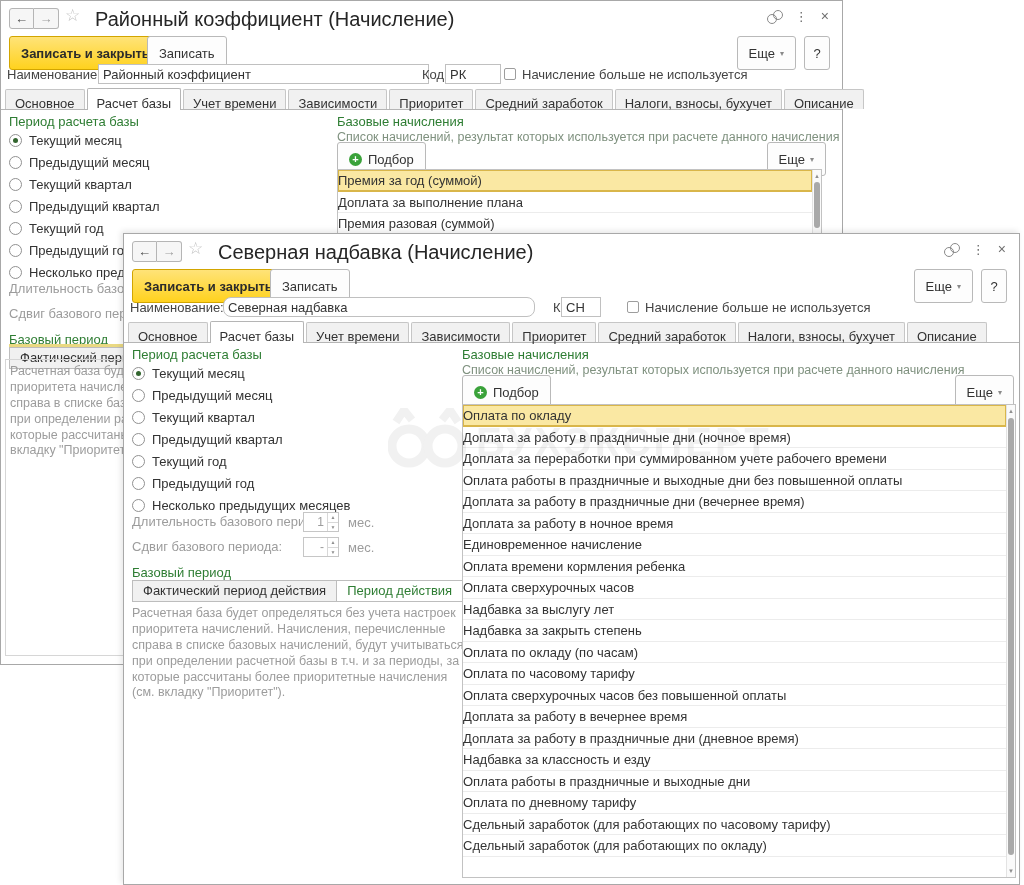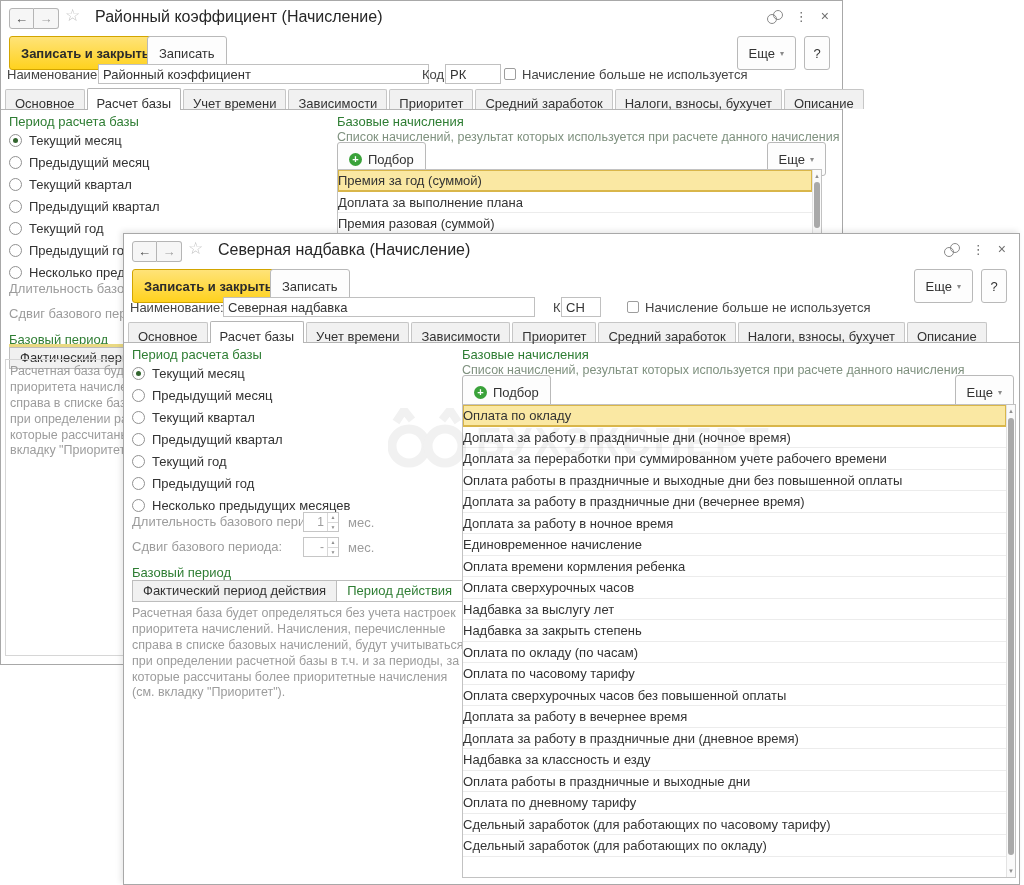--- a/index.html
+++ b/index.html
@@ -10,21 +10,21 @@
   
   .win{position:absolute;background:#fff;border:1px solid #a8a8a8;}
   .win-back{left:0;top:0;width:843px;height:665px;z-index:1;}
   .win-front{left:123px;top:233px;width:897px;height:652px;z-index:2;box-shadow:-2px -2px 6px rgba(0,0,0,.10);}
 
   .nav-btns{position:absolute;left:8px;top:7px;display:flex;}
   .nav-btn{width:25px;height:21px;border:1px solid #b5b5b5;background:#f6f6f6;display:flex;align-items:center;justify-content:center;font-size:13px;color:#4a4a4a;}
   .nav-btn:first-child{border-radius:3px 0 0 3px;}
   .nav-btn+.nav-btn{border-left:none;color:#9f9f9f;border-radius:0 3px 3px 0;}
   .star{position:absolute;left:64px;top:6px;font-size:17px;color:#c3c3c3;line-height:18px;}
-  .win-title{position:absolute;left:94px;top:7px;font-size:16px;color:#262626;white-space:nowrap;text-align:center;}
+  .win-title{position:absolute;left:94px;top:7px;font-size:20px;color:#262626;white-space:nowrap;text-align:center;}
   .win-icons{position:absolute;right:13px;top:9px;display:flex;gap:13px;align-items:center;}
   .chain-icon{position:relative;width:15px;height:13px;}
   .chain-icon::before,.chain-icon::after{content:"";position:absolute;width:8px;height:8px;border:1.5px solid #8a8a8a;border-radius:50%;}
   .chain-icon::before{left:0;top:4px;}
   .chain-icon::after{left:6px;top:0;}
   .dots-icon{font-size:13px;color:#6f6f6f;line-height:13px;}
   .close-icon{font-size:14px;color:#6f6f6f;line-height:13px;}
 
   .btn{display:inline-flex;align-items:center;justify-content:center;height:34px;border:1px solid #b9b9b9;border-radius:3px;background:#fdfdfd;font-size:13px;color:#333;padding:0 11px;white-space:nowrap;}
   .btn-primary{background:linear-gradient(#ffe378,#ffd21e);border-color:#d2a500;font-weight:bold;color:#2b2b2b;}
@@ -37,21 +37,21 @@
   .fields{position:absolute;left:0;right:0;top:62px;height:24px;}
   .flabel{position:absolute;top:4px;color:#444;white-space:nowrap;}
   .inp{position:absolute;top:1px;height:20px;border:1px solid #c0c0c0;font-size:13px;color:#333;padding:0 4px;background:#fff;font-family:inherit;}
   .lbl-name{left:6px;}
   .chkbox{position:absolute;top:5px;width:12px;height:12px;border:1px solid #9d9d9d;background:#fff;border-radius:2px;}
   .win-back  .inp-name{left:97px;width:331px;}
   .win-back  .lbl-code{left:421px;}
   .win-back  .inp-code{left:444px;width:56px;}
   .win-back  .chkbox{left:503px;}
   .win-back  .lbl-notused{left:521px;}
-  .win-front .inp-name{left:99px;width:312px;}
+  .win-front .inp-name{left:99px;width:312px;border-radius:8px;}
   .win-front .lbl-code{left:429px;}
   .win-front .inp-code{left:437px;width:40px;}
   .win-front .chkbox{left:503px;}
   .win-front .lbl-notused{left:521px;}
 
   .tabs{position:absolute;left:0;right:0;top:87px;height:22px;display:flex;align-items:flex-end;padding-left:4px;border-bottom:1px solid #b5b5b5;}
   .tab{height:20px;line-height:19px;padding:4px 9px;border:1px solid #c6c6c6;border-bottom:none;background:#f1f1f1;margin-right:2px;font-size:13px;color:#333;border-radius:2px 2px 0 0;white-space:nowrap;}
   .tab.active{background:#fff;height:22px;line-height:21px;margin-bottom:-1px;border-color:#b5b5b5;}
 
   

